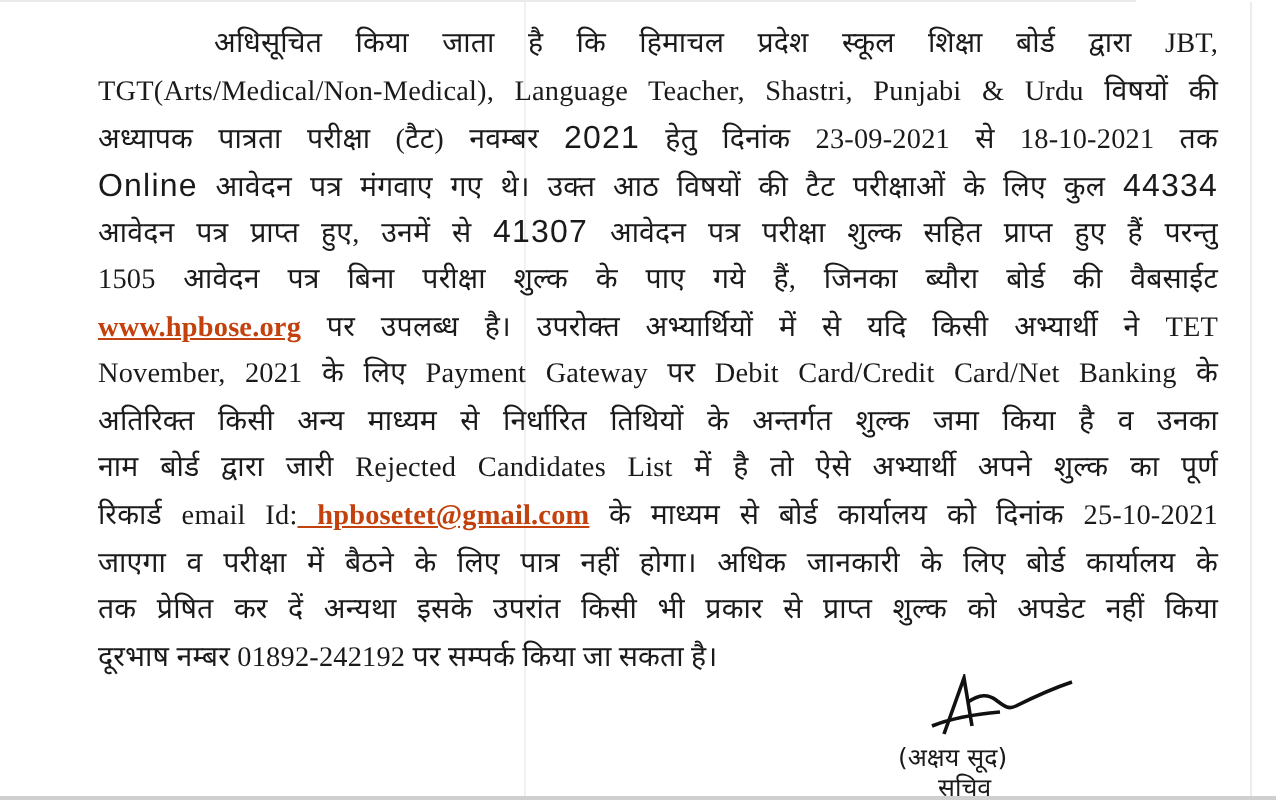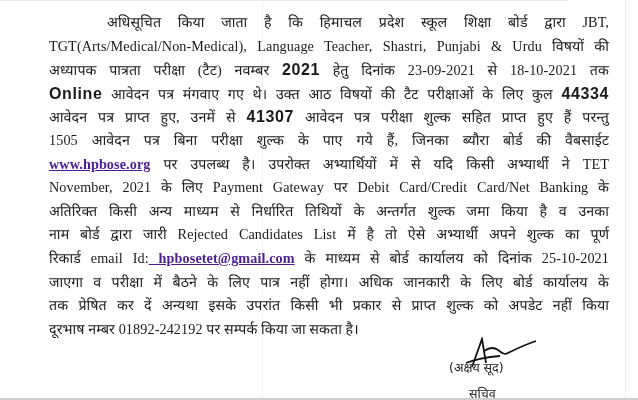--- a/index.html
+++ b/index.html
@@ -56,36 +56,35 @@
     .line.first {
       text-indent: 58px;
     }
     .line.last {
       text-align-last: left;
     }
     .big {
       font-family: "Liberation Sans", "DejaVu Sans", sans-serif;
       font-size: 16px;
       letter-spacing: 0.6px;
-      font-weight: bold;
     }
     .link {
       font-weight: bold;
       text-decoration: underline;
-      color: #4c1d95;
+      color: #c2410c;
     }
     .signature-svg {
       position: absolute;
       left: 462px;
       top: 336px;
     }
     .signer-name {
       position: absolute;
       left: 449px;
-      top: 358px;
+      top: 369px;
       font-size: 12.5px;
       font-family: "DejaVu Sans", sans-serif;
       color: #1a1a1a;
     }
     .signer-title {
       position: absolute;
       left: 469px;
       top: 384px;
       font-size: 12.5px;
       font-family: "DejaVu Sans", sans-serif;

